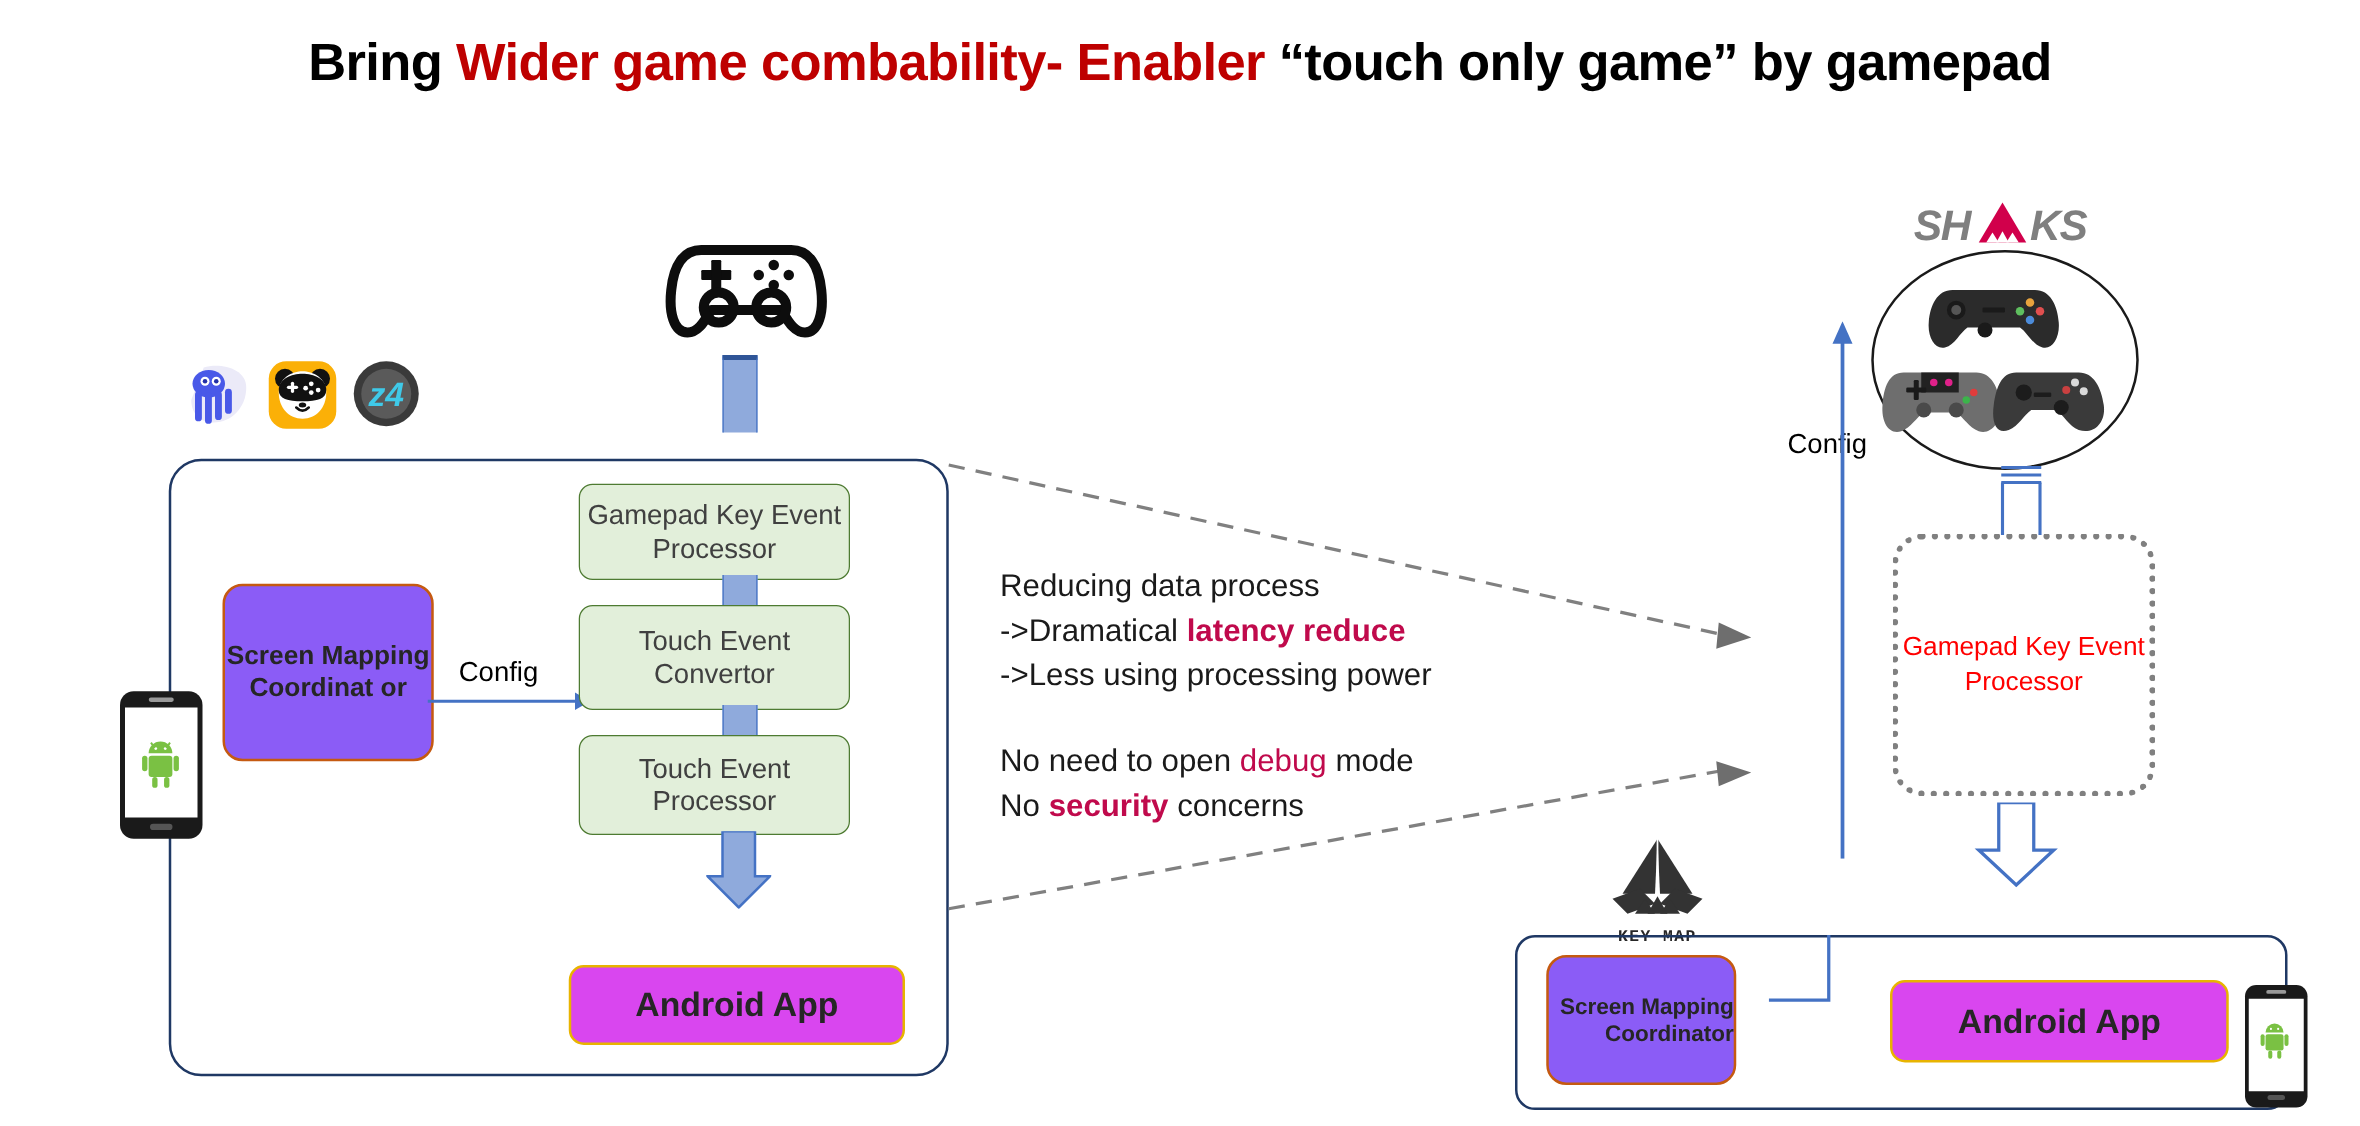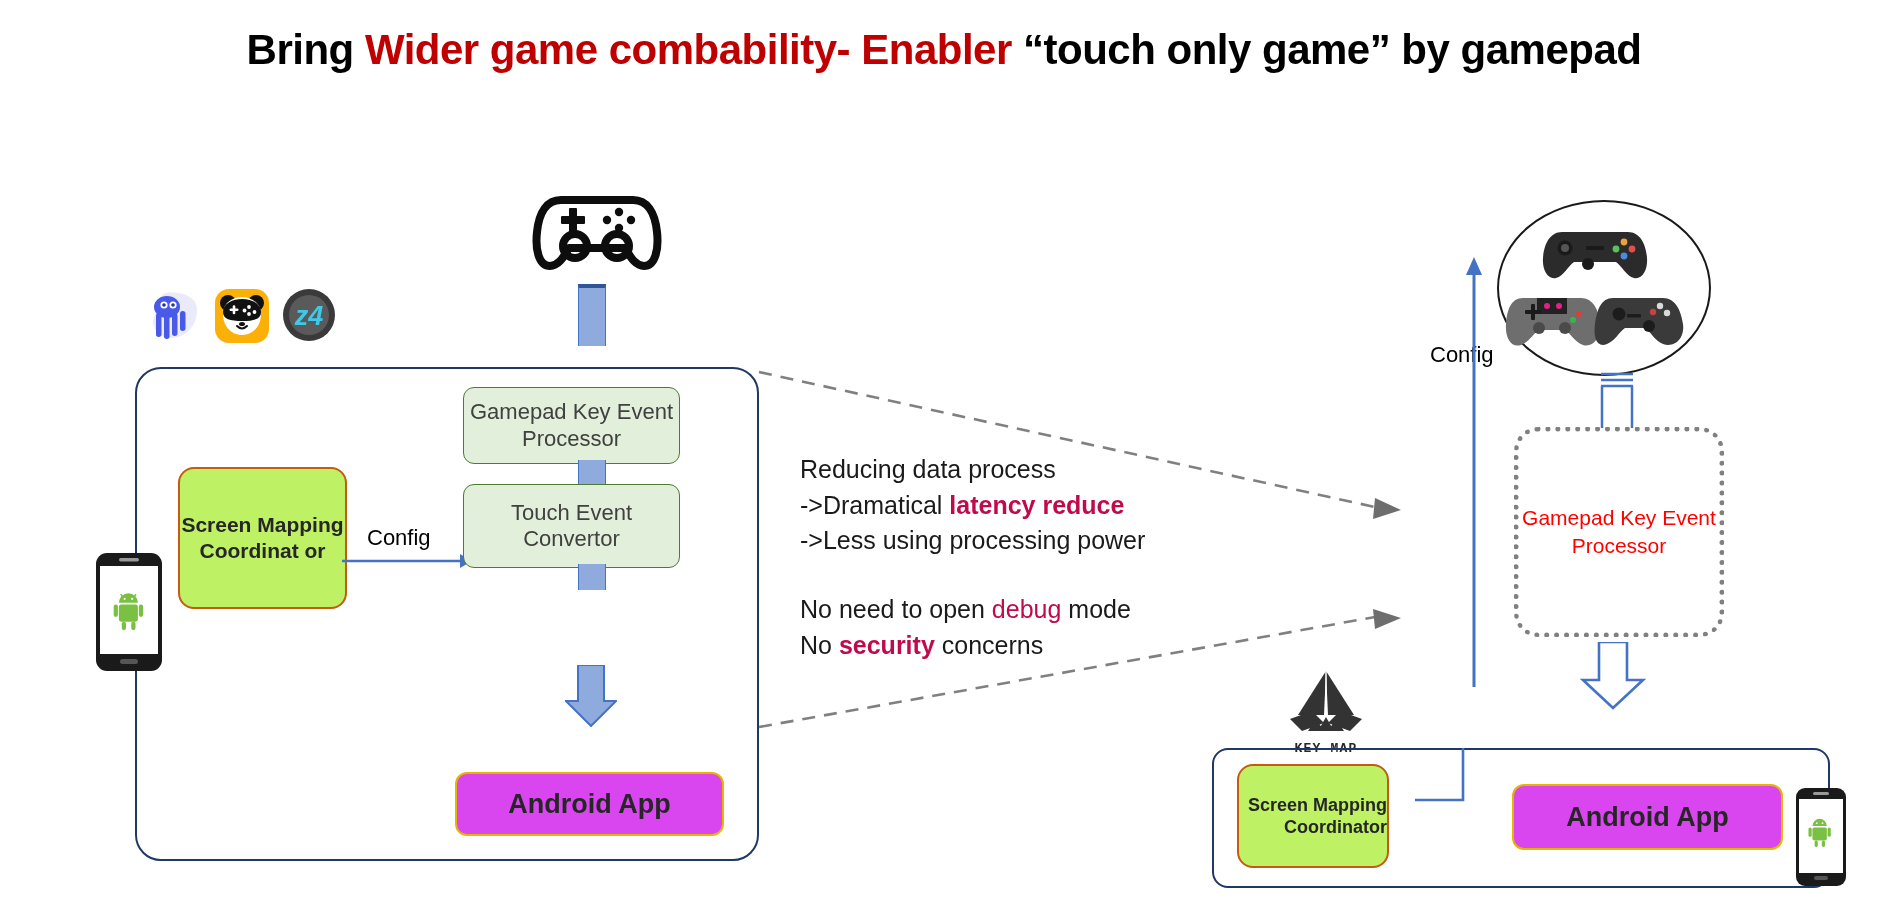--- a/index.html
+++ b/index.html
@@ -22,21 +22,21 @@
   
   .panel{
     position:absolute;border:2.5px solid #1F3864;border-radius:26px;background:transparent;
   }
   .gbox{
     position:absolute;background:#E2EFDA;border:1.6px solid #4E7B32;border-radius:11px;
     display:flex;align-items:center;justify-content:center;text-align:center;
     color:#404040;font-size:22px;line-height:1.2;
   }
   .obox{
-    position:absolute;background:#bef264;border:2px solid #C55A11;border-radius:16px;
+    position:absolute;background:#8b5cf6;border:2px solid #C55A11;border-radius:16px;
     display:flex;align-items:center;justify-content:center;text-align:center;
     color:#262626;font-size:21px;font-weight:bold;line-height:1.25;
   }
   .ybox{
     position:absolute;background:#d946ef;border:2.2px solid #E8B400;border-radius:12px;
     display:flex;align-items:center;justify-content:center;text-align:center;
     color:#262626;font-size:27px;font-weight:bold;
   }
   .dbox{
     position:absolute;border:5px dotted #808080;border-radius:24px;background:transparent;
@@ -178,20 +178,23 @@
   <div class="gbox" style="left:463px;top:375px;width:215px;height:75px;">
     <span>Gamepad Key Event Processor</span>
   </div>
   <div class="vbar" style="left:578px;top:448px;width:26px;height:26px;"></div>
 
   <div class="gbox" style="left:463px;top:472px;width:215px;height:82px;">
     <span>Touch Event Convertor</span>
   </div>
   <div class="vbar" style="left:578px;top:552px;width:26px;height:26px;"></div>
 
+  <div class="gbox" style="left:463px;top:576px;width:215px;height:78px;">
+    <span>Touch Event Processor</span>
+  </div>
 
   <div style="position:absolute;left:565px;top:653px;width:52px;height:62px;">
     <svg width="52" height="62" viewBox="0 0 52 62">
       <path d="M13 0 H39 V36 H51 L26 61 L1 36 H13 Z" fill="#8FAADC" stroke="#4472C4" stroke-width="2"></path>
     </svg>
   </div>
 
   <div class="ybox" style="left:455px;top:760px;width:265px;height:60px;">
     <span>Android App</span>
   </div>
@@ -209,20 +212,34 @@
     <div><span>No need to open </span><span class="crim">debug</span><span> mode</span></div>
     <div><span>No </span><span class="crimb">security</span><span> concerns</span></div>
   </div>
 
   <div class="notes" style="left:800px;top:440px;">
     <div>Reducing data process</div>
     <div><span>-&gt;Dramatical </span><span class="crimb">latency reduce</span></div>
     <div>-&gt;Less using processing power</div>
   </div>
 
+  <div class="logo-shaks" style="left:1531px;top:148px;">
+    <svg width="160" height="42" viewBox="0 0 160 42" style="overflow:visible">
+      <text x="0" y="32" font-family="Liberation Sans, sans-serif" font-size="34" font-weight="bold" font-style="italic" fill="#7F7F7F" letter-spacing="-1">SH</text>
+      <text x="93" y="32" font-family="Liberation Sans, sans-serif" font-size="34" font-weight="bold" font-style="italic" fill="#7F7F7F" letter-spacing="-1">KS</text>
+      <path d="M71 2 L90 34 L52 34 Z" fill="#D1004B"></path>
+      <g fill="#FFFFFF">
+        <path d="M58 34 L63 26 L68 34 Z"></path>
+          <path d="M66 34 L71 25 L76 34 Z"></path>
+          <path d="M74 34 L79 26 L84 34 Z"></path>
+      </g>
+      <text x="0" y="32" font-family="Liberation Sans, sans-serif" font-size="34" font-weight="bold" font-style="italic" fill="none" stroke="none">SH</text>
+    </svg>
+    
+  </div>
 
   <div class="ellipse" style="left:1497px;top:188px;width:210px;height:172px;"></div>
   <div style="position:absolute;left:1505px;top:196px;width:195px;height:158px;">
     <svg width="195" height="158" viewBox="0 0 195 158">
 
       <g transform="translate(45,14)">
         <path d="M12 10 H78 C90 10 96 22 97 36 C98 48 92 58 84 56 C76 54 72 44 66 40 H24
                  C18 44 14 54 6 56 C-2 58 -8 48 -7 36 C-6 22 0 10 12 10 Z" fill="#2B2B2B"></path>
         <circle cx="15" cy="26" r="7.5" fill="#1A1A1A"></circle>
           <circle cx="15" cy="26" r="4" fill="#555"></circle>

